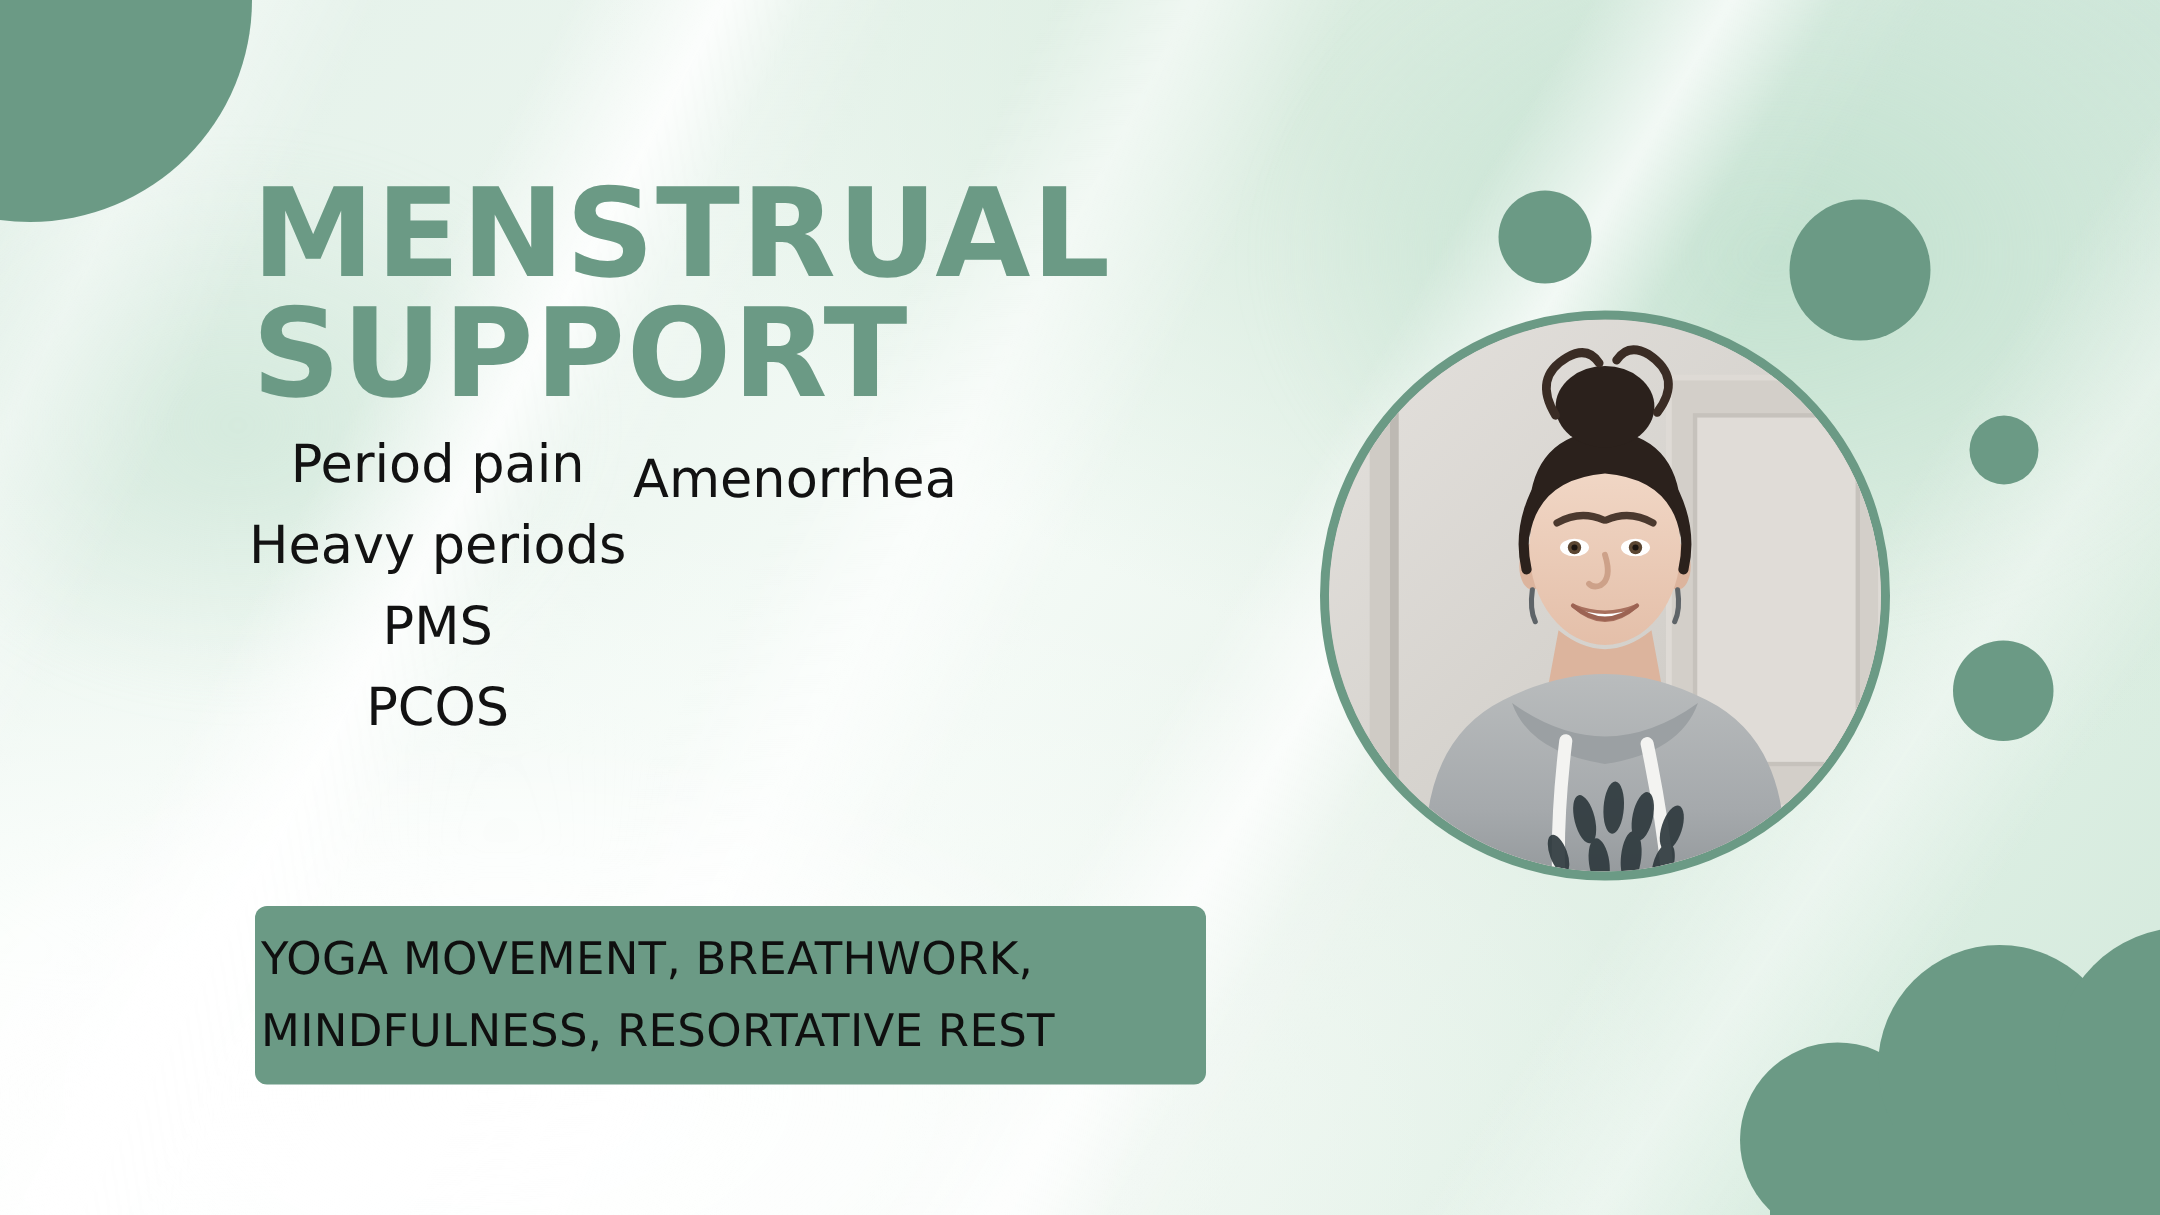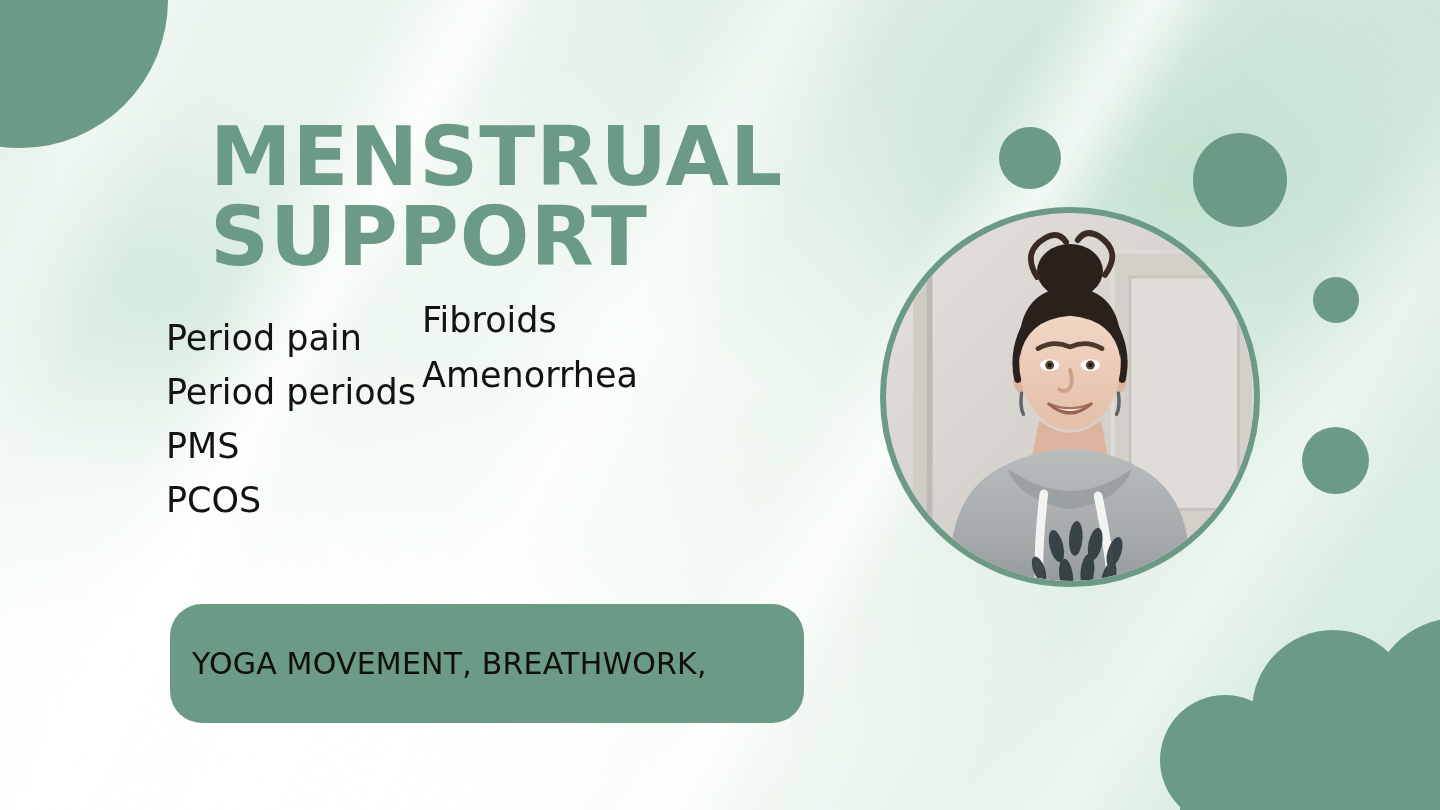--- a/index.html
+++ b/index.html
@@ -106,60 +106,60 @@
     top: 62px;
     width: 640px;
     color: #6b9a85;
     font-family: "DejaVu Sans", sans-serif;
     font-weight: 700;
     font-size: 82px;
     line-height: 0.98;
     letter-spacing: 1px;
     text-transform: uppercase;
     white-space: pre-line;
-    margin-left: 42px;
   }
 
   
   .cond-col {
     position: absolute;
     color: #121212;
     font-family: "DejaVu Sans", sans-serif;
     font-weight: 400;
   }
   .cond-col .cond-item {
     display: block;
     white-space: nowrap;
   }
   .cond-left {
     left: 166px;
-    top: 311px;
+    top: 283px;
     font-size: 35px;
     line-height: 54px;
+    text-align: center;
   }
   .cond-right {
     left: 422px;
     top: 293px;
     font-size: 35px;
     line-height: 55px;
   }
 
   
   .banner {
     position: absolute;
     left: 170px;
     top: 604px;
     width: 634px;
     height: 119px;
     background: #6b9a85;
-    border-radius: 32px;
+    border-radius: 8px;
     display: flex;
     flex-direction: column;
     justify-content: center;
-    padding: 0 22px;
+    padding: 0 4px;
     box-sizing: border-box;
   }
   .banner-line {
     color: #0f0f0f;
     font-family: "DejaVu Sans", sans-serif;
     font-size: 30px;
     line-height: 48px;
     letter-spacing: 0.2px;
     white-space: nowrap;
   }
@@ -201,32 +201,32 @@
     <span class="lobe-b"></span>
     <span class="lobe-c"></span>
     <span class="base"></span>
   </div>
 
   <h1 class="headline">MENSTRUAL
 SUPPORT</h1>
 
   <div class="cond-col cond-left">
     <span class="cond-item">Period pain</span>
-    <span class="cond-item">Period periods</span>
+    <span class="cond-item">Heavy periods</span>
     <span class="cond-item">PMS</span>
     <span class="cond-item">PCOS</span>
   </div>
 
   <div class="cond-col cond-right">
-    <span class="cond-item">Fibroids</span>
     <span class="cond-item">Amenorrhea</span>
   </div>
 
   <div class="banner">
     <span class="banner-line">YOGA MOVEMENT, BREATHWORK,</span>
+    <span class="banner-line">MINDFULNESS, RESORTATIVE REST</span>
   </div>
 
   <div class="portrait">
     <svg viewBox="0 0 380 380" preserveAspectRatio="xMidYMid slice">
       <defs>
         <linearGradient id="wallg" x1="0" y1="0" x2="1" y2="1">
           <stop offset="0%" stop-color="#e4e1dd"></stop>
           <stop offset="55%" stop-color="#d5d2cd"></stop>
           <stop offset="100%" stop-color="#c3bfba"></stop>
         </linearGradient>

